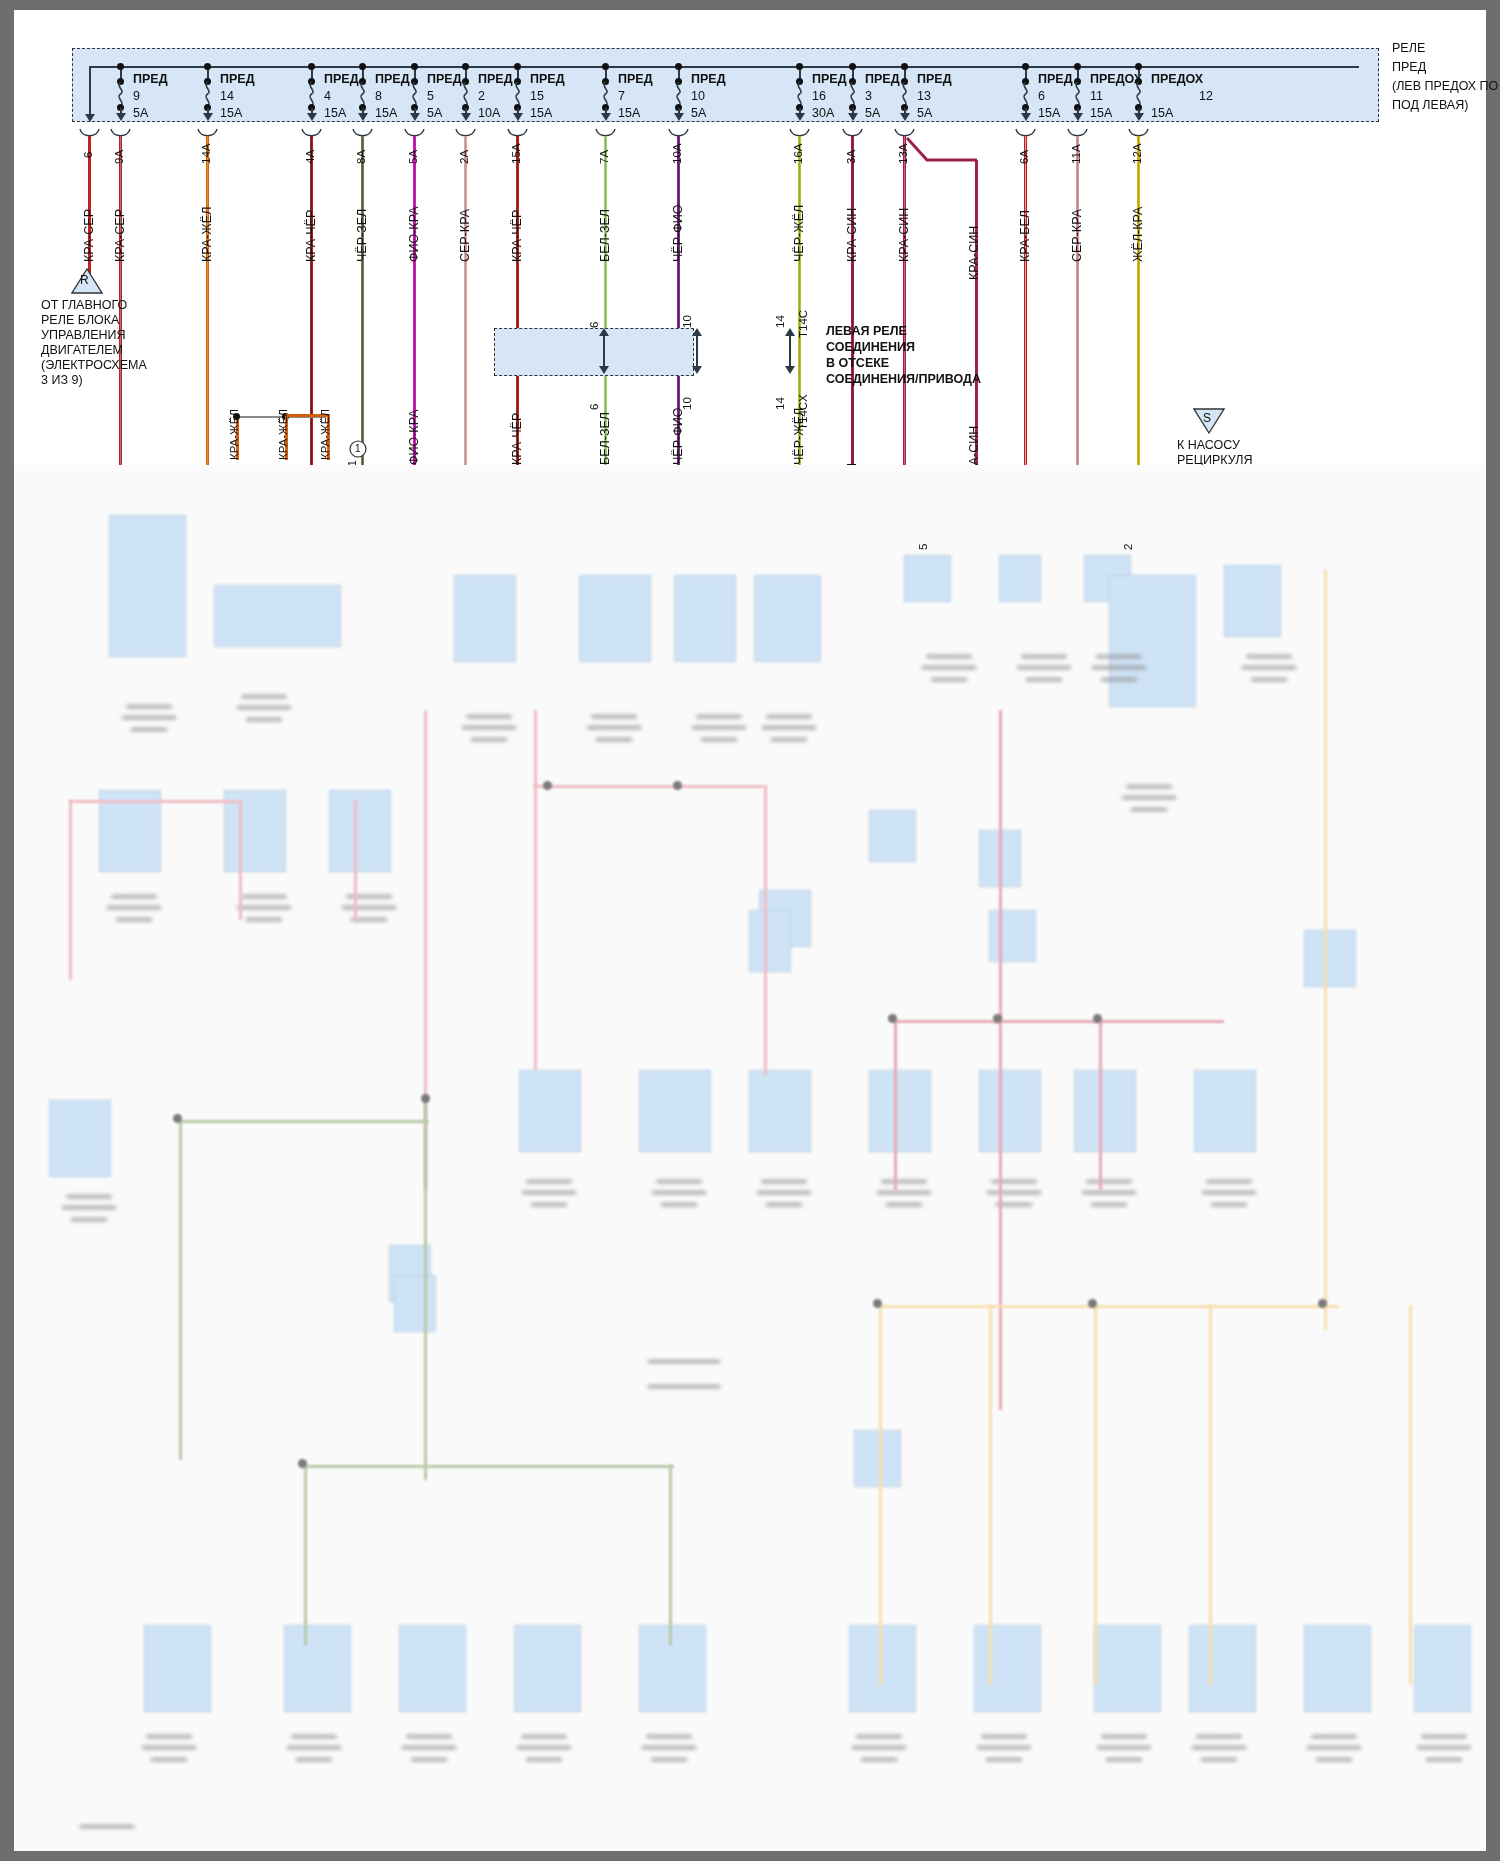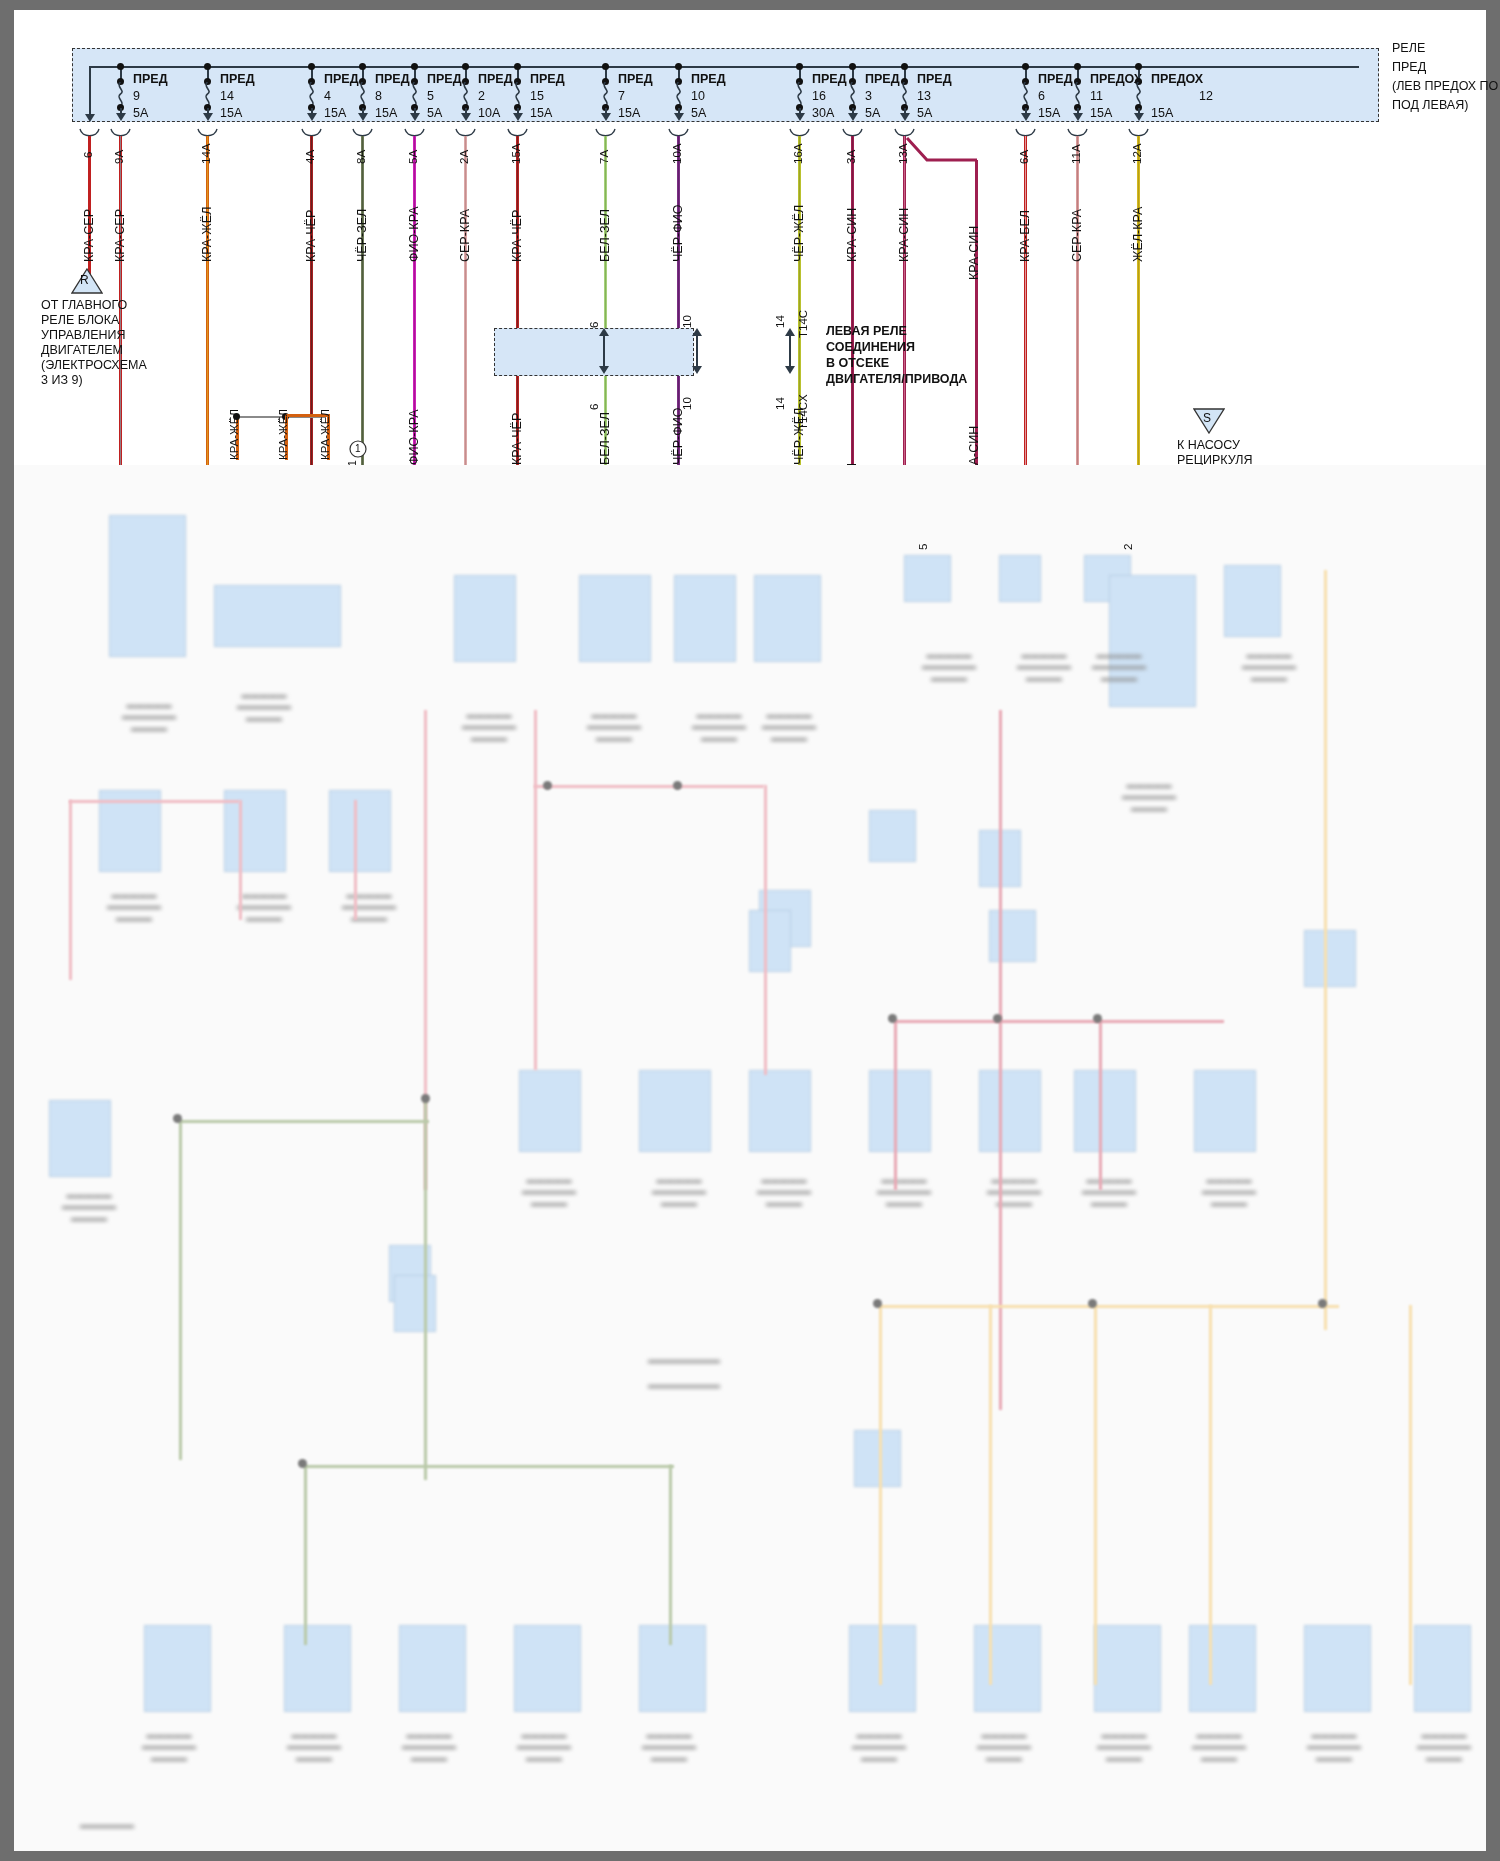--- a/index.html
+++ b/index.html
@@ -410,21 +410,21 @@
     <div class="vline" style="left:682px;top:322px;height:40px;"></div>
     <div class="arrowup" style="left:678px;top:318px;"></div>
     <div class="arrowdn" style="left:678px;top:356px;"></div>
     <div class="vline" style="left:775px;top:322px;height:40px;"></div>
     <div class="arrowup" style="left:771px;top:318px;"></div>
     <div class="arrowdn" style="left:771px;top:356px;"></div>
 
     <div class="lbl lblb" style="left:812px;top:314px;">ЛЕВАЯ РЕЛЕ</div>
     <div class="lbl lblb" style="left:812px;top:330px;">СОЕДИНЕНИЯ</div>
     <div class="lbl lblb" style="left:812px;top:346px;">В ОТСЕКЕ</div>
-    <div class="lbl lblb" style="left:812px;top:362px;">ДВИГАТЕЛЯ/ПРИВОДА</div>
+    <div class="lbl lblb" style="left:812px;top:362px;">СОЕДИНЕНИЯ/ПРИВОДА</div>
 
     <svg style="position:absolute;left:1179px;top:398px;width:32px;height:26px;">
       <polygon points="16,25 31,1 1,1" fill="#d3e5f6" stroke="#333" stroke-width="1.3"></polygon>
     </svg>
     <div class="lbl" style="left:1189px;top:401px;font-size:12px;">S</div>
     <div class="lbl" style="left:1163px;top:428px;">К НАСОСУ</div>
     <div class="lbl" style="left:1163px;top:443px;">РЕЦИРКУЛЯ</div>
     <div class="lbl" style="left:1163px;top:458px;">ТЕПЛОНОСИ</div>
     <div class="lbl" style="left:1163px;top:473px;">(ЭЛЕКТРОСХЕ</div>
     <div class="lbl" style="left:1163px;top:488px;">8 ИЗ 9)</div>

